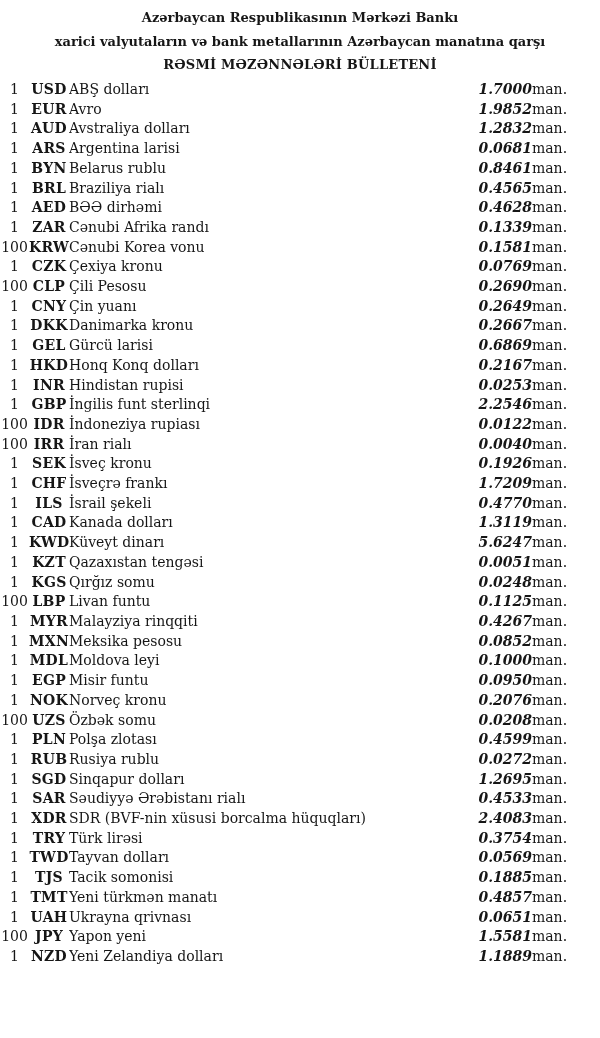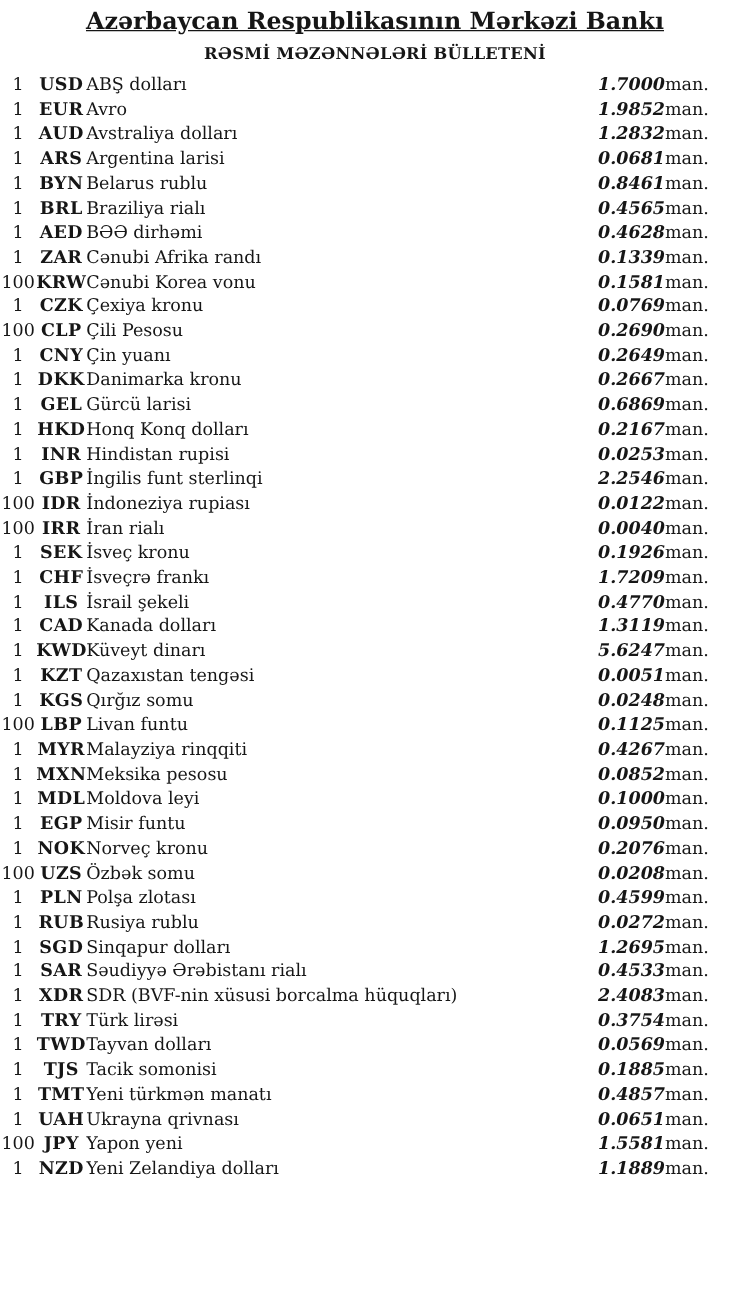--- a/index.html
+++ b/index.html
@@ -16,21 +16,21 @@
   }
   .page {
     width: 600px;
     height: 1038px;
     background: #ffffff;
   }
   .hdr {
     text-align: center;
     font-weight: bold;
   }
-  .t1 { padding-top: 7px; font-size: 19px; line-height: 21px; text-decoration: underline; }
+  .t1 { padding-top: 7px; font-size: 13px; line-height: 21px; }
   .t2 { margin-top: 8px;  font-size: 13px; line-height: 15px; }
   .t3 { margin-top: 6px;  font-size: 13px; line-height: 15px; }
   .t4 { margin-top: 7px;  font-size: 13px; line-height: 18px; letter-spacing: 0.2px; }
   .section-title {
     margin-top: 26px;
     text-align: center;
     font-weight: bold;
     font-size: 15px;
     line-height: 17px;
   }
@@ -60,20 +60,21 @@
   td.unit { padding-left: 8px; }
 </style>
 </head>
 <body>
 
 <div class="page">
 
   <div class="hdr t1">Azərbaycan Respublikasının Mərkəzi Bankı</div>
 
 
+  <div class="hdr t3">xarici valyutaların və bank metallarının Azərbaycan manatına qarşı</div>
 
   <div class="hdr t4">RƏSMİ MƏZƏNNƏLƏRİ BÜLLETENİ</div>
 
 
   <table class="rates">
     <colgroup>
       <col class="c-qty">
       <col class="c-code">
       <col class="c-name">
       <col class="c-rate">

